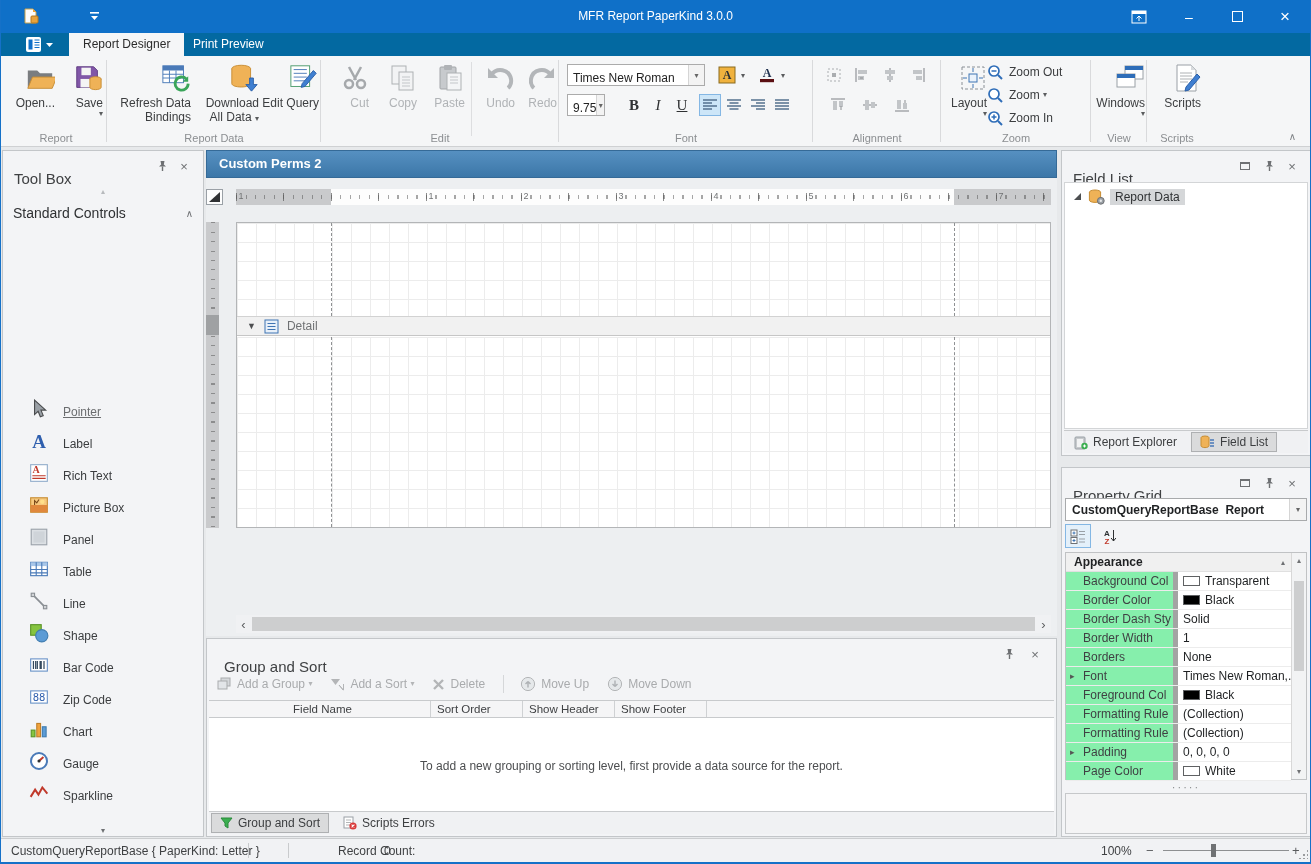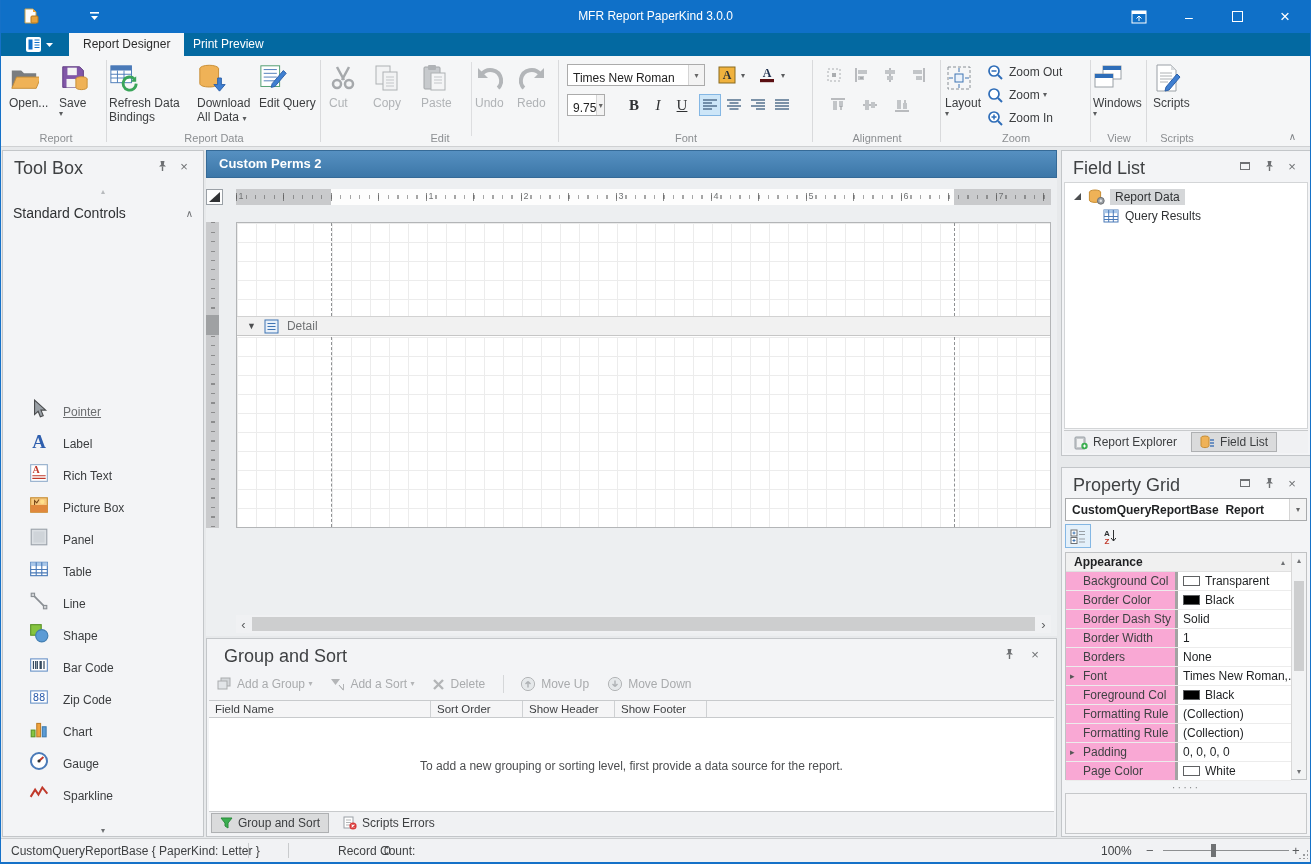--- a/index.html
+++ b/index.html
@@ -14,35 +14,35 @@
   .cap-btn { position:absolute; top:0; width:46px; height:33px; display:flex; align-items:center; justify-content:center; color:#fff; font-size:14px; }
   .tabrow { position:absolute; left:0; top:33px; width:100%; height:23px; background:#0369a1; }
   .rtab { position:absolute; top:0; height:23px; padding:0 14px; line-height:23px; font-size:12px; color:#fff; }
   .rtab.active { background:#f5f6f7; color:#2b2b2b; }
 
   
   .ribbon { position:absolute; left:0; top:56px; width:100%; height:91px; background:#f5f6f7; border-bottom:1px solid #cfd1d3; }
   .rgroup { position:absolute; top:0; height:90px; }
   .gsep { position:absolute; right:0; top:4px; bottom:4px; width:1px; background:#d9dadc; }
   .gcap { position:absolute; left:0; right:0; bottom:2px; text-align:center; font-size:11px; color:#8b8e91; }
-  .rbtn { position:absolute; top:4px; height:82px; display:flex; flex-direction:column; align-items:flex-start; }
+  .rbtn { position:absolute; top:4px; height:82px; display:flex; flex-direction:column; align-items:flex-end; }
   .rbtn .ric { height:36px; display:flex; align-items:center; justify-content:center; }
   .rbtn .rlb { font-size:12px; color:#3c3e40; line-height:14px; text-align:center; }
   .rbtn.dis .rlb { color:#b0b3b6; }
   .dd { font-size:8px; color:#5a5c5e; line-height:8px; }
   .combo { position:absolute; background:#fff; border:1px solid #ababab; font-size:12px; color:#222; display:flex; align-items:flex-end; padding-left:5px; }
   .combo .cdd { margin-left:auto; width:16px; height:100%; border-left:1px solid #d5d5d5; display:flex; align-items:center; justify-content:center; font-size:8px; color:#666; background:#f3f3f3; }
   .fbtn { position:absolute; height:22px; display:flex; align-items:center; justify-content:center; }
   .fbtn.sel { background:#cde6f8; border:1px solid #84b7e4; }
   .zitem { position:absolute; left:46px; height:20px; display:flex; align-items:center; font-size:12px; color:#3c3e40; }
 
   
   .panel { position:absolute; background:#f3f4f6; border:1px solid #c3c6c9; }
   .phead { position:absolute; left:0; right:0; top:0; height:29px; }
-  .ptitle { position:absolute; left:11px; top:7px; font-size:18px; color:#3f4143; }
+  .ptitle { position:absolute; left:11px; top:19px; font-size:15px; color:#3f4143; }
   .hicon { position:absolute; top:8px; width:14px; height:14px; display:flex; align-items:center; justify-content:center; color:#6e7073; font-size:12px; }
   .floatbox { width:10px; height:8px; border:1px solid #6e7073; border-top:2px solid #6e7073; }
 
   
   .tb-list { position:absolute; left:0; right:2px; top:236px; bottom:6px; overflow:hidden; }
   .tb-row { height:32px; display:flex; align-items:flex-end; padding-left:26px; }
   .tb-row .tic { width:20px; height:20px; margin-right:14px; flex:none; }
   .tb-row .tlb { font-size:12px; color:#3b3d3f; }
 
   
@@ -82,21 +82,21 @@
   .btab.sel { background:#dadbdc; border:1px solid #aeb0b2; }
   .tabbar { position:absolute; left:2px; right:2px; bottom:2px; height:23px; background:#f0f1f3; border-top:1px solid #c8cacc; display:flex; align-items:center; padding-left:2px; }
 
   
   .tree-row { display:flex; align-items:center; height:19px; font-size:12px; color:#2f3133; }
   .pg-selector { position:absolute; left:3px; right:3px; top:30px; height:23px; background:#fff; border:1px solid #a8aaac; display:flex; align-items:center; font-size:12px; font-weight:bold; color:#1f2123; padding-left:6px; }
   .pg-tool { position:absolute; left:3px; top:56px; height:25px; display:flex; gap:6px; }
   .pg-grid { position:absolute; left:3px; right:3px; top:84px; height:228px; border:1px solid #c0c2c4; background:#fff; }
   .pg-cat { height:19px; background:#f0f0f0; border-bottom:1px solid #e0e0e0; font-size:12px; font-weight:bold; color:#1f2123; display:flex; align-items:center; padding-left:8px; }
   .pg-row { height:19px; display:flex; border-bottom:1px solid #ececec; font-size:12px; }
-  .pg-name { width:112px; background:#f9a8d4; color:#3f4143; display:flex; align-items:center; padding-left:17px; white-space:nowrap; overflow:hidden; border-right:3px solid #a3a3a3; position:relative; }
+  .pg-name { width:112px; background:#86efac; color:#3f4143; display:flex; align-items:center; padding-left:17px; white-space:nowrap; overflow:hidden; border-right:5px solid #a3a3a3; position:relative; }
   .pg-name .exp { position:absolute; left:4px; font-size:9px; color:#555; }
   .pg-val { flex:1; background:#fff; color:#1e2022; display:flex; align-items:center; padding-left:5px; white-space:nowrap; overflow:hidden; }
   .swatch { width:17px; height:10px; border:1px solid #5f6163; margin-right:5px; flex:none; }
   .sw-white { background:#fff; } .sw-black { background:#000; }
   .pg-sb { position:absolute; right:0; top:0; bottom:0; width:15px; background:#f2f3f4; border-left:1px solid #d8d8d8; font-size:8px; color:#707274; text-align:center; }
   .pg-sb .sbthumb { position:absolute; left:2px; right:2px; top:28px; height:90px; background:#cdcecf; }
   .splitdots { position:absolute; left:0; right:0; top:313px; text-align:center; font-size:11px; color:#8b8d8f; letter-spacing:2px; }
   .descbox { position:absolute; left:3px; right:3px; top:325px; height:41px; background:#f4f4f5; border:1px solid #c6c8ca; }
 
   
@@ -702,21 +702,21 @@
       </span>
       <span class="gs-toolbtn">
         <svg width="16" height="16" viewBox="0 0 16 16" style="margin-right:5px;">
             <circle cx="8" cy="8" r="6.6" fill="#e5e8ea" stroke="#b3b5b7"></circle>
             <path d="M8 4.5v6M8 10.5L5.5 8M8 10.5L10.5 8" stroke="#aeb1b4" stroke-width="1.4" fill="none"></path>
           </svg>
         <span>Move Down</span>
       </span>
     </div>
     <div class="gs-cols">
-      <span class="gs-col" style="width:222px;">Field Name</span>
+      <span class="gs-col" style="width:222px;text-align:center;">Field Name</span>
       <span class="gs-col" style="width:92px;">Sort Order</span>
       <span class="gs-col" style="width:92px;">Show Header</span>
       <span class="gs-col" style="width:92px;">Show Footer</span>
       <span class="gs-col" style="flex:1;border-right:none;"></span>
     </div>
     <div class="gs-body">
       <div class="gs-msg">To add a new grouping or sorting level, first provide a data source for the report.</div>
     </div>
     <div class="tabbar">
       <span class="btab sel">
@@ -760,30 +760,20 @@
           </span>
         <span style="margin-left:6px;">
           <svg width="17" height="16" viewBox="0 0 17 16">
               <ellipse cx="7" cy="3.2" rx="5.6" ry="2.2" fill="#efb257" stroke="#c78d33"></ellipse>
               <path d="M1.4 3.2v8c0 1.2 2.5 2.2 5.6 2.2s5.6-1 5.6-2.2v-8" fill="#efb257" stroke="#c78d33"></path>
               <circle cx="12.8" cy="11.8" r="3.4" fill="#9aa0a6" stroke="#6e7073"></circle>
               <circle cx="12.8" cy="11.8" r="1.2" fill="#e7e9eb"></circle>
             </svg>
         </span>
         <span style="margin-left:5px;background:#d5d7d9;padding:1px 5px;">Report Data</span>
-      </div>
-      <div class="tree-row">
-        <span style="margin-left:38px;">
-          <svg width="16" height="14" viewBox="0 0 16 14">
-              <rect x="1" y="1" width="14" height="12" fill="#fff" stroke="#4a7ab8"></rect>
-              <rect x="1" y="1" width="14" height="3.2" fill="#a8c6e8"></rect>
-              <path d="M1 7.5h14M1 10.5h14M5.7 1v12M10.3 1v12" stroke="#4a7ab8"></path>
-            </svg>
-        </span>
-        <span style="margin-left:6px;">Query Results</span>
       </div>
     </div>
     <div class="tabbar">
       <span class="btab">
         <svg width="14" height="15" viewBox="0 0 14 15" style="margin-right:5px;">
             <rect x="1" y="2" width="10" height="12" rx="1" fill="#c7cacd" stroke="#9aa0a6"></rect>
             <rect x="3" y="4" width="6" height="8" fill="#f2f3f4"></rect>
             <circle cx="10.5" cy="11" r="3.2" fill="#3aae4f"></circle>
             <path d="M10.5 9.4v3.2M8.9 11h3.2" stroke="#fff" stroke-width="1.1"></path>
           </svg>

